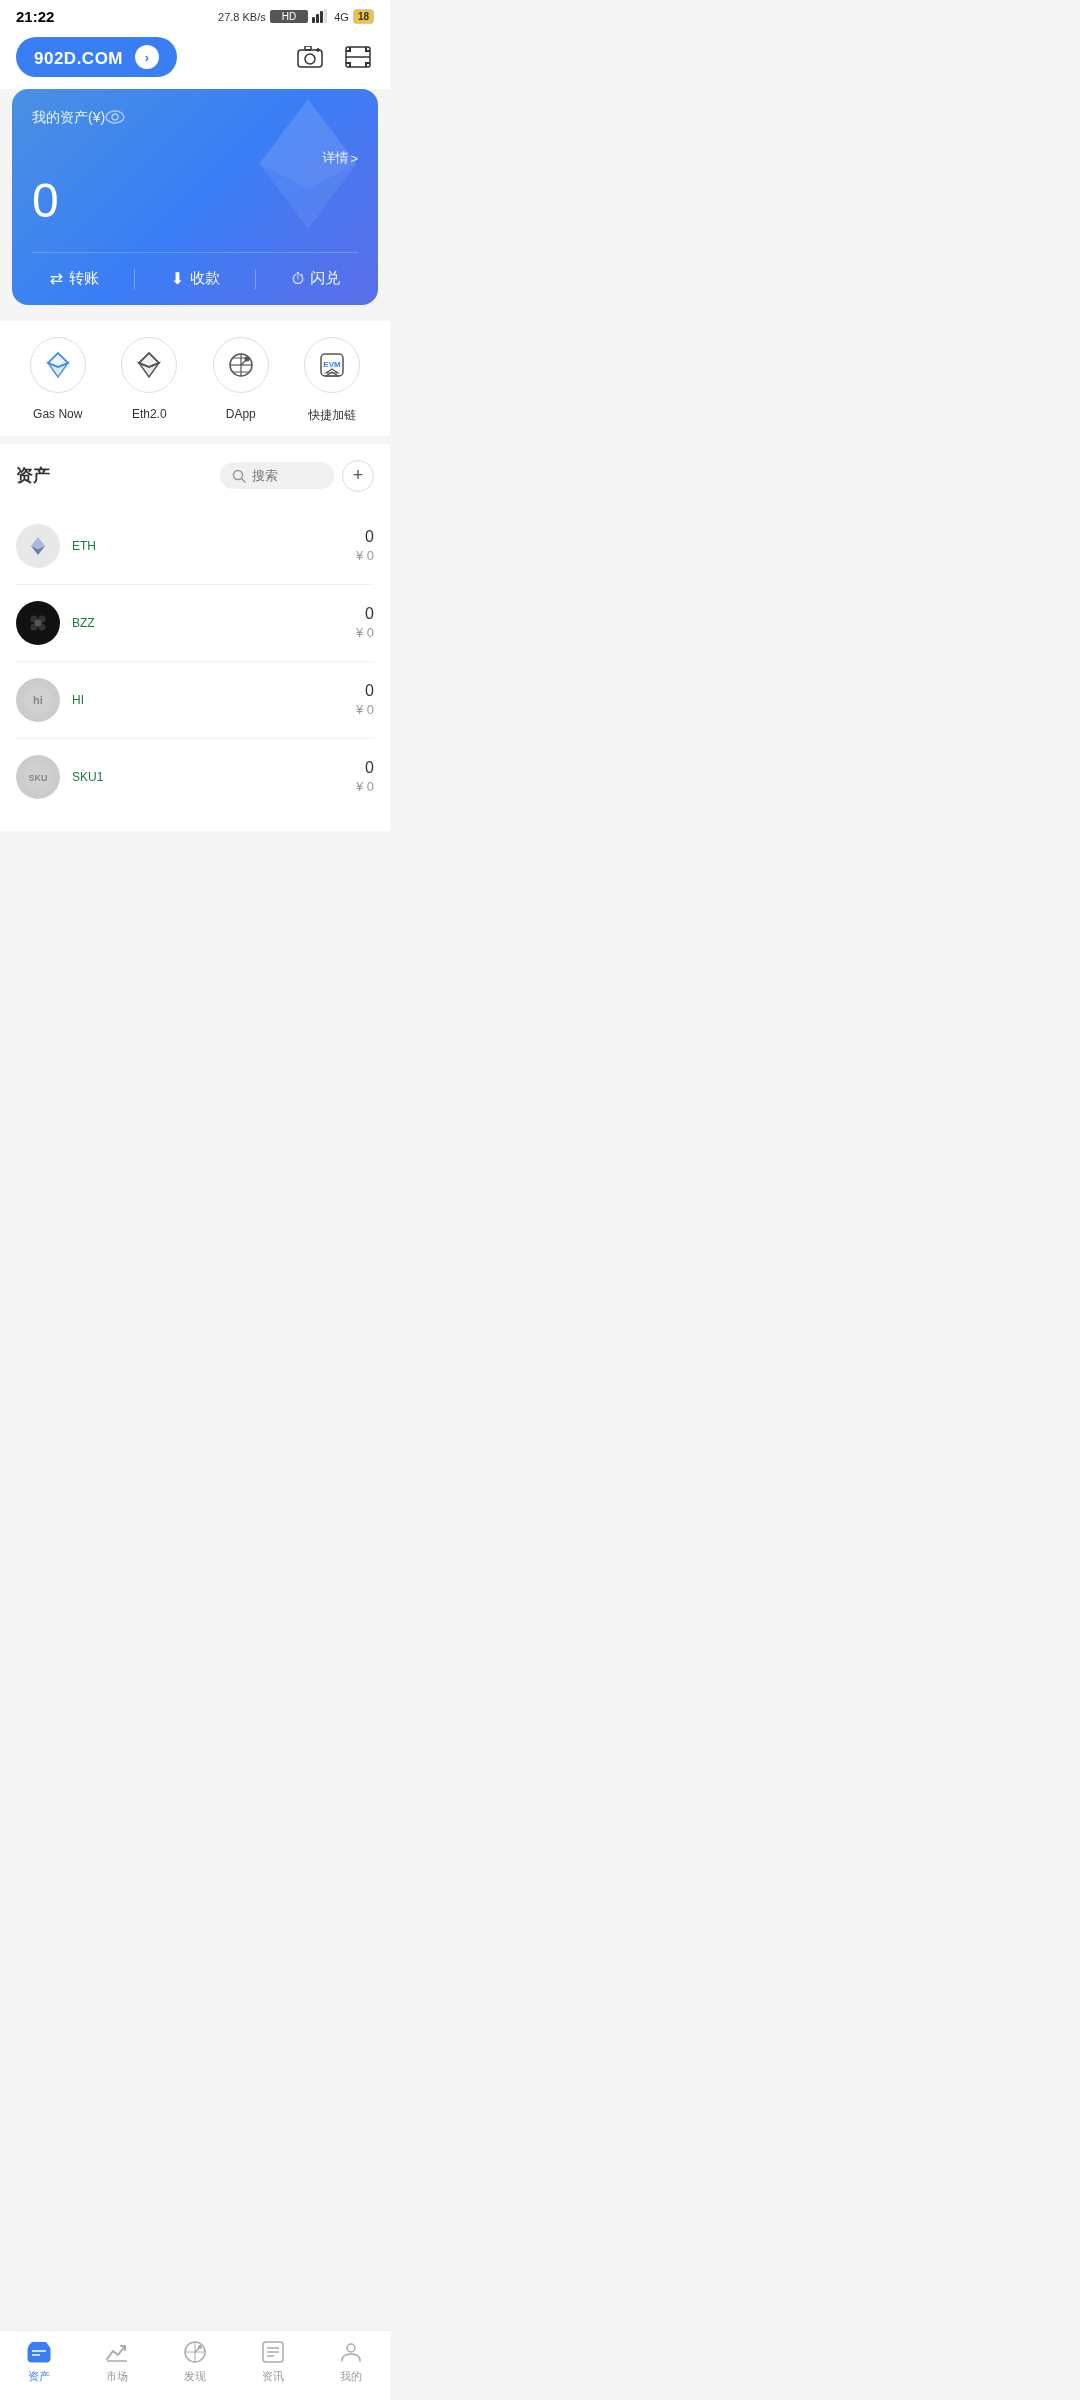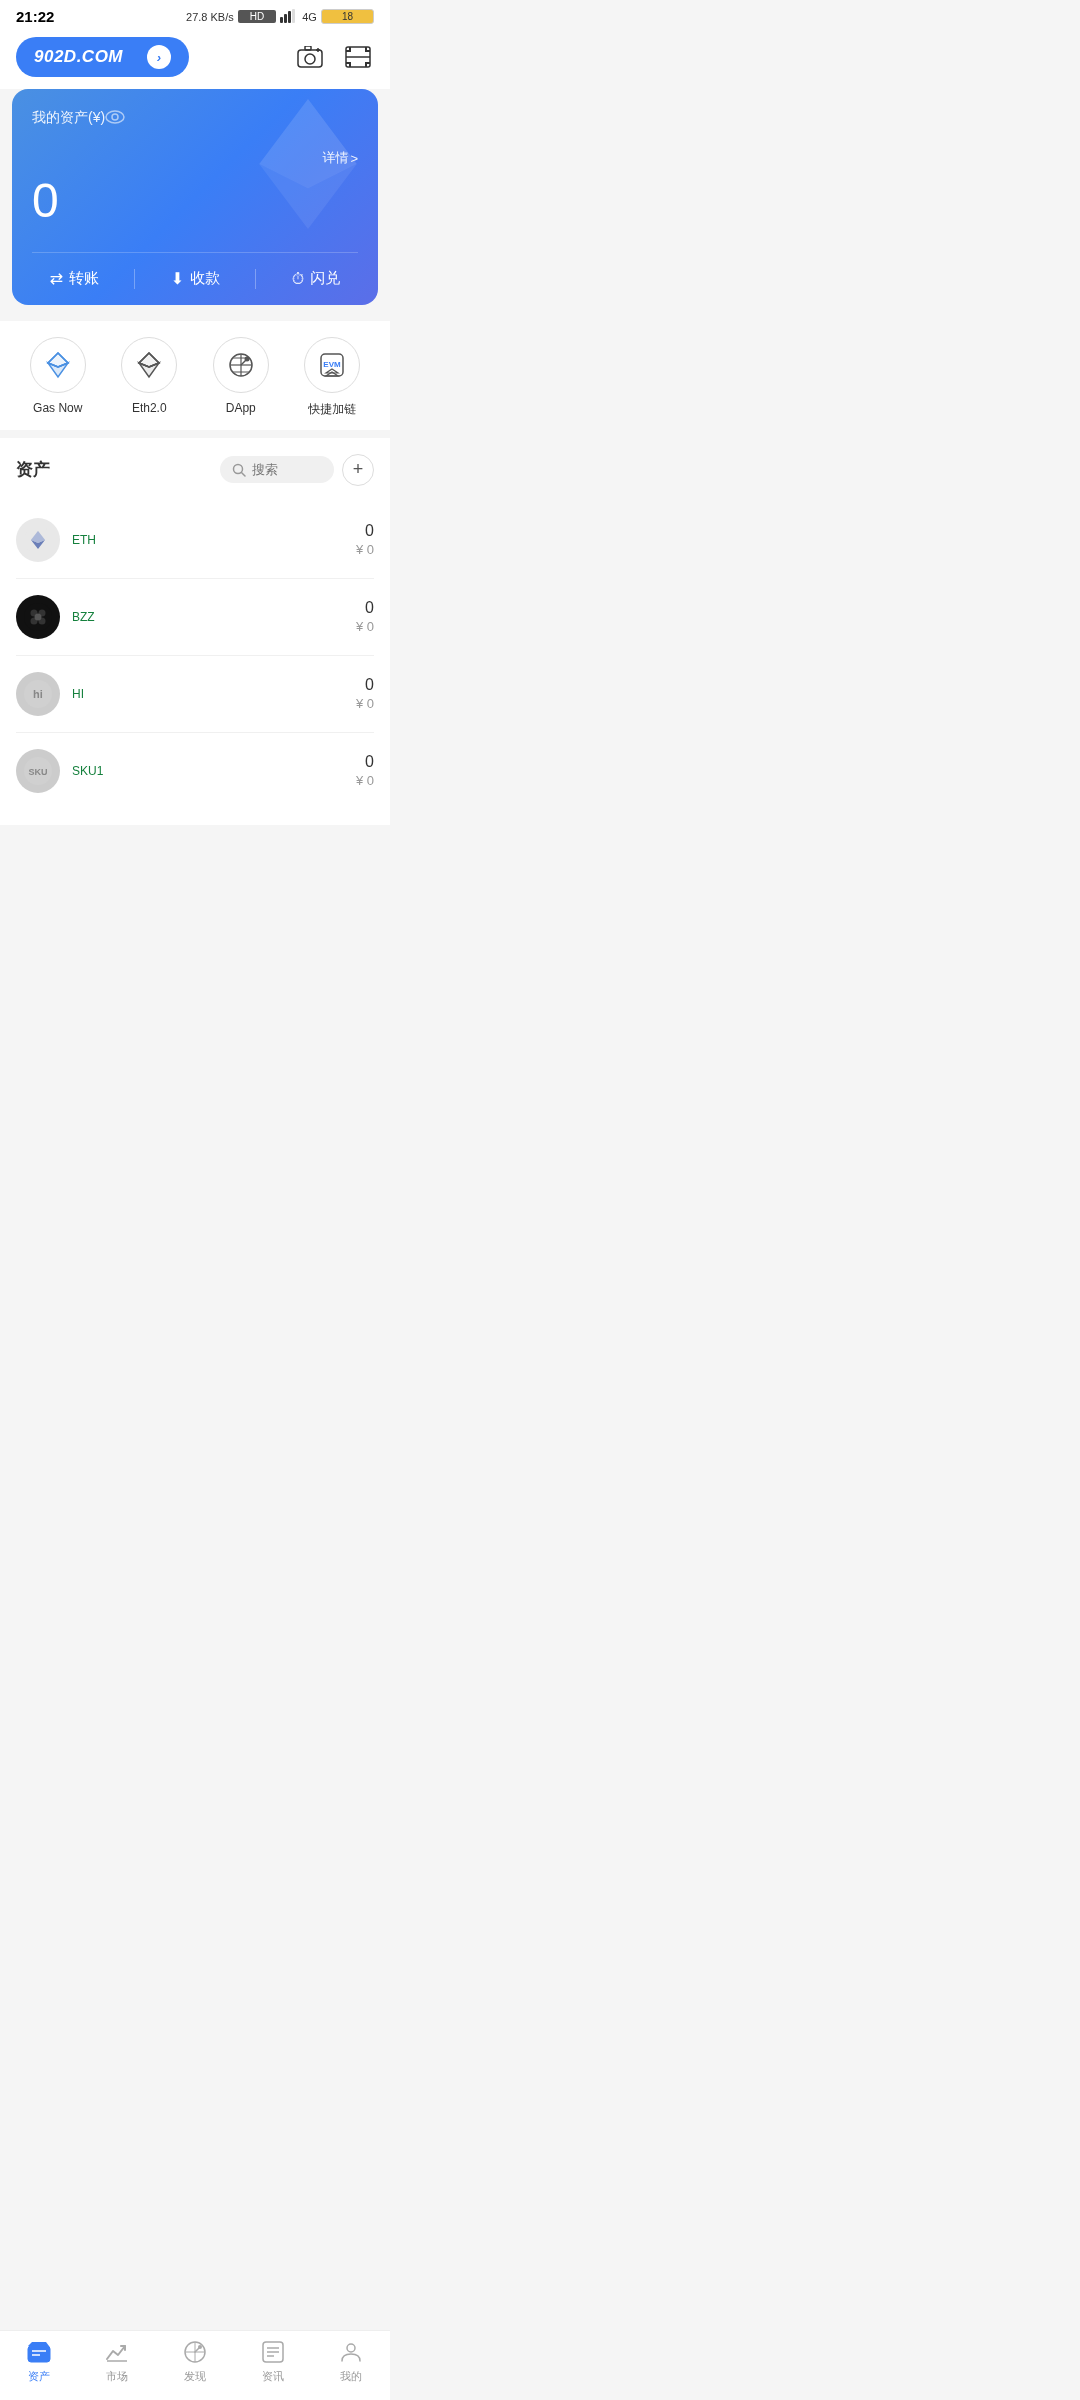--- a/index.html
+++ b/index.html
@@ -29,43 +29,42 @@
     .status-icons {
       display: flex;
       align-items: center;
       gap: 4px;
       font-size: 11px;
       color: #333;
     }
     .status-battery {
       background: #f0c040;
       border-radius: 3px;
-      padding: 1px 20px;
+      padding: 1px 4px;
       font-size: 10px;
-      font-weight: 400;
+      font-weight: 700;
       color: #333;
       border: 1px solid #ccc;
     }
 
     
     .header {
       display: flex;
       justify-content: space-between;
       align-items: center;
       padding: 8px 16px 12px;
       background: #fff;
     }
     .brand-pill {
       background: #3a7ef6;
       border-radius: 30px;
       padding: 8px 18px;
       display: flex;
-      align-items: center;
-      gap: 24px;
-      font-style: italic;
+      align-items: flex-end;
+      gap: 12px;
     }
     .brand-text {
       color: #fff;
       font-size: 17px;
       font-weight: 700;
       letter-spacing: 0.5px;
     }
     .brand-arrow {
       width: 24px;
       height: 24px;
@@ -165,21 +164,21 @@
     .quick-actions {
       display: flex;
       justify-content: space-around;
       padding: 16px 12px 12px;
       background: #fff;
     }
     .quick-action {
       display: flex;
       flex-direction: column;
       align-items: center;
-      gap: 8px;
+      gap: 14px;
       cursor: pointer;
     }
     .quick-action-icon {
       width: 56px;
       height: 56px;
       border-radius: 50%;
       border: 1.5px solid #ddd;
       display: flex;
       align-items: center;
       justify-content: center;

